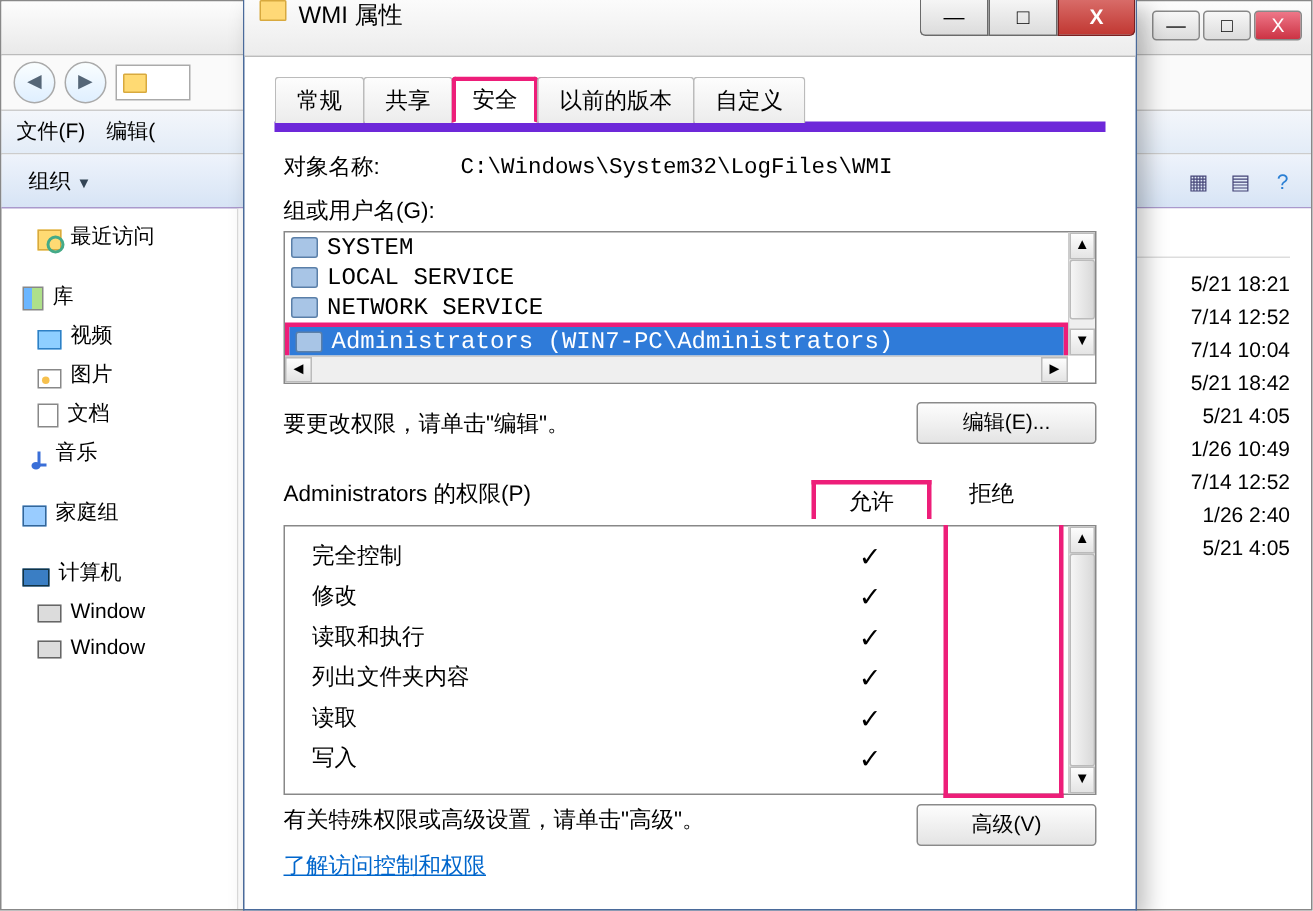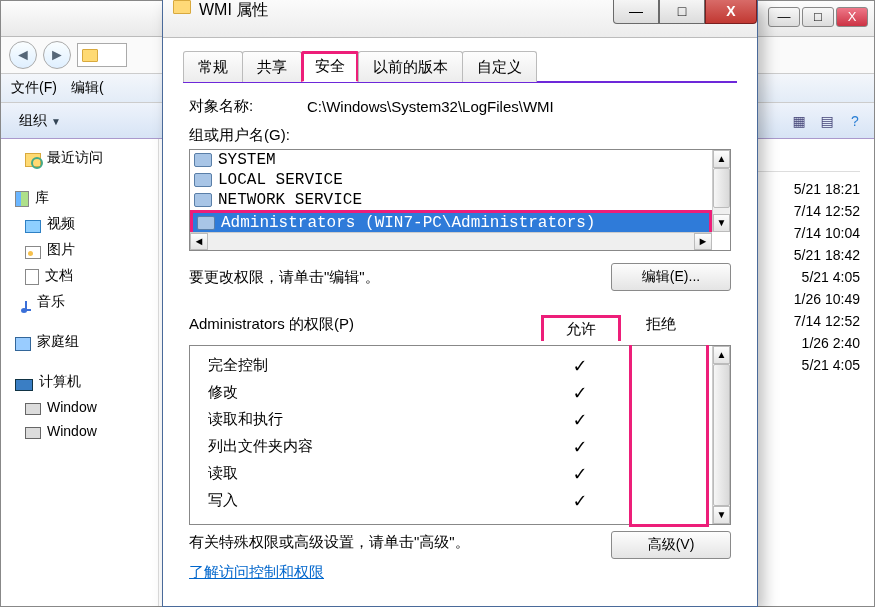--- a/index.html
+++ b/index.html
@@ -88,28 +88,28 @@
     display:flex; padding-left:10px;
     position:relative;
   }
   .dlg-titlebar .tfolder{width:18px;height:14px;background:#ffd977;border:1px solid #d8a93e;border-radius:1px;margin-right:8px;}
   .dlg-titlebar .title{font-size:16px;}
   .dlg-ctlbtns{position:absolute;right:0;top:0;display:flex;}
   .dlg-ctlbtns .wbtn{width:46px;height:24px;border:1px solid #6a6a6a;border-top:none;background:linear-gradient(#f5f5f5,#dcdcdc);text-align:center;font-size:14px;line-height:22px;}
   .dlg-ctlbtns .wbtn.min{border-radius:0 0 0 4px;}
   .dlg-ctlbtns .wbtn.close{background:linear-gradient(#d86b68,#c13832);color:#fff;border-color:#7a1f1f;border-radius:0 0 4px 0;width:52px;font-weight:bold;}
   .dlg-body { flex:1; padding:12px 20px 0 20px; display:flex; flex-direction:column; overflow:hidden;}
-  .tabs { display:flex; border-bottom:2px solid #6d28d9;}
+  .tabs { display:flex; border-bottom:7px solid #6d28d9;}
   .tab { padding:6px 14px 5px; border:1px solid #bbb; border-bottom:none; background:linear-gradient(#fdfdfd,#ececec); margin-right:-1px; position:relative; top:1px; border-radius:3px 3px 0 0; font-size:15px;}
   .tab.active { background:#fff; border-bottom:1px solid #fff;}
   .tab-highlight-sec { border:3px solid #ed1e79; padding:3px 11px 2px;}
   .tabcontent { flex:1; padding:14px 6px 0 6px; display:flex; flex-direction:column; overflow:hidden; font-size:15px;}
   .row { display:flex; align-items:center; margin-bottom:10px;}
   .lbl { width:118px;}
-  .mono { font-family:Liberation Sans, sans-serif;}
+  .mono { font-family:Liberation Mono, monospace;}
   .listbox { height:102px; border:1px solid #888; background:#fff; overflow:hidden; position:relative;}
   .listbox-inner{position:absolute;left:0;right:18px;top:0;}
   .listbox .item { display:flex;align-items:center;gap:6px;padding:1px 4px;font-family:Consolas,"Courier New",monospace;font-size:16px;}
   .listbox .item.selected{background:#2f7bd9;color:#fff;}
   .listbox .item .uic{width:18px;height:14px;background:#a8c5e6;border:1px solid #5a7fa8;border-radius:2px;flex-shrink:0;}
   .listbox .hscroll{position:absolute;left:0;right:18px;bottom:0;height:18px;background:#efefef;border-top:1px solid #ccc;display:flex;}
   .listbox .hscroll .arrow{width:18px;border:1px solid #bbb;background:linear-gradient(#fdfdfd,#e4e4e4);text-align:center;font-size:11px;line-height:15px;}
   .listbox .hscroll .track{flex:1;}
   .listbox .vscroll{position:absolute;right:0;top:0;bottom:18px;width:18px;background:#efefef;border-left:1px solid #ccc;display:flex;flex-direction:column;}
   .listbox .vscroll .arrow{height:18px;border:1px solid #bbb;background:linear-gradient(#fdfdfd,#e4e4e4);text-align:center;font-size:10px;line-height:15px;}

